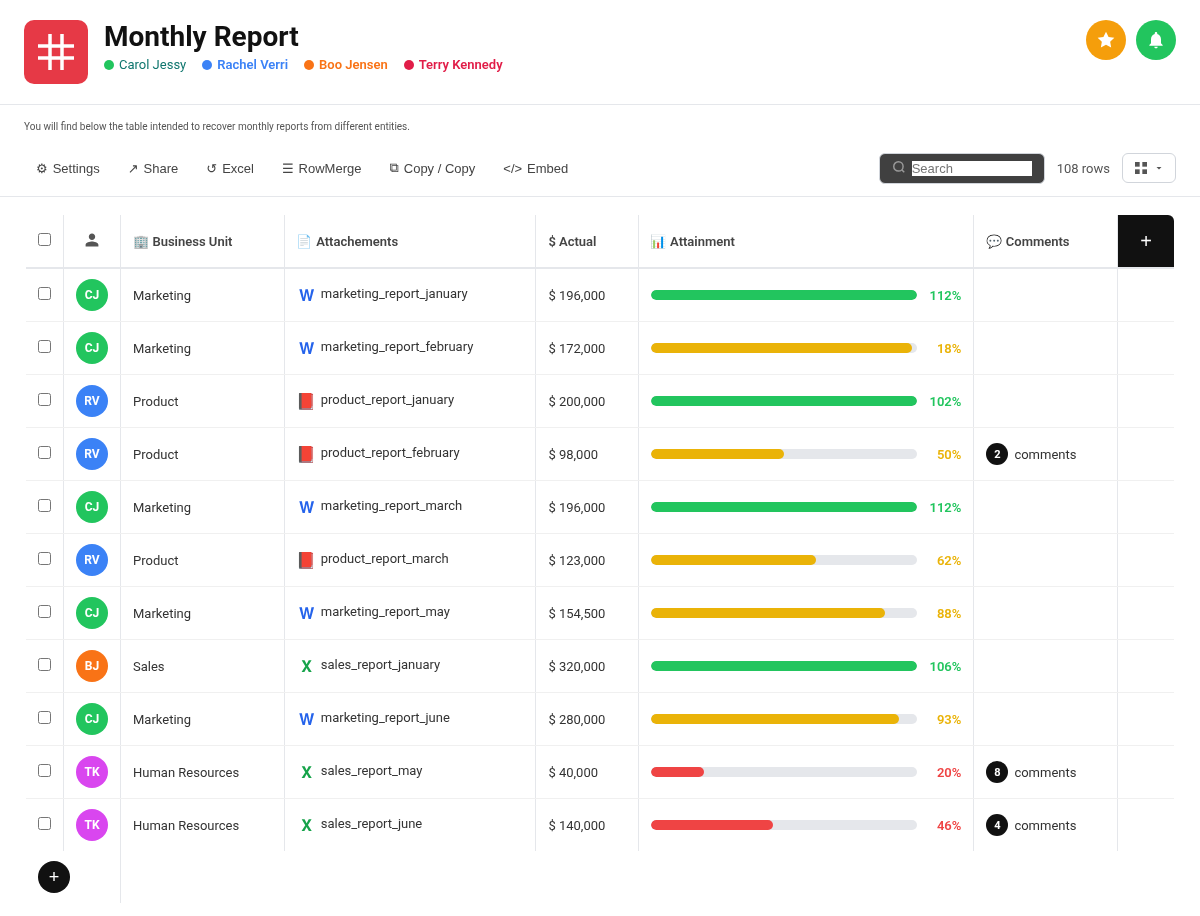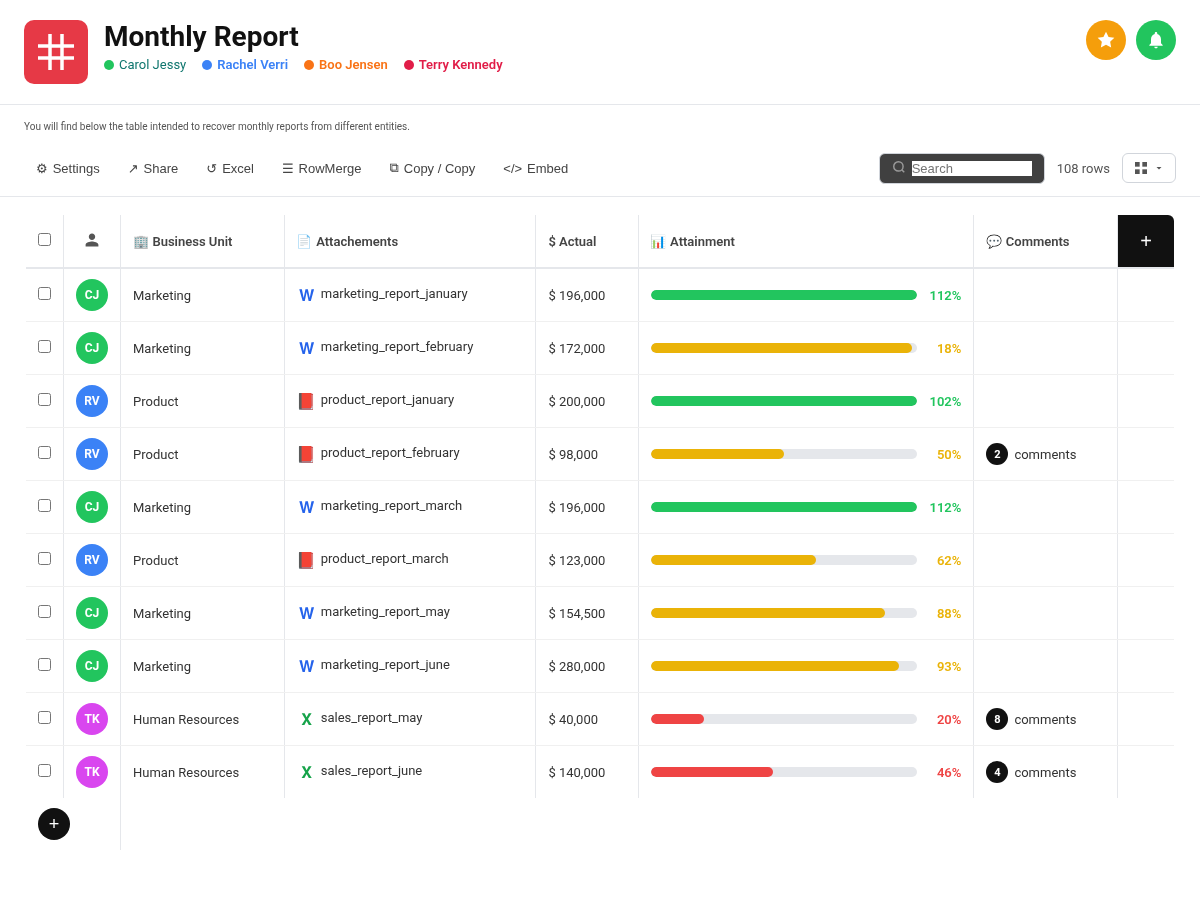--- a/index.html
+++ b/index.html
@@ -324,20 +324,37 @@
                 <div class="bar-fill bar-yellow" style="width: 88%;"></div>
               </div>
               <span class="bar-pct pct-yellow">88%</span>
             </div>
           </td>
           <td></td>
           <td></td>
         </tr>
         <tr>
           <td class="td-check"><input type="checkbox" style=""></td>
+          <td class="td-avatar"><div class="avatar av-bj">BJ</div></td>
+          <td>Sales</td>
+          <td><span class="file-icon file-excel">𝐗</span>sales_report_january</td>
+          <td>$ 320,000</td>
+          <td>
+            <div class="bar-container">
+              <div class="bar-track">
+                <div class="bar-fill bar-green" style="width: 100%;"></div>
+              </div>
+              <span class="bar-pct pct-green">106%</span>
+            </div>
+          </td>
+          <td></td>
+          <td></td>
+        </tr>
+        <tr>
+          <td class="td-check"><input type="checkbox" style=""></td>
           <td class="td-avatar"><div class="avatar av-cj">CJ</div></td>
           <td>Marketing</td>
           <td><span class="file-icon file-word">𝐖</span>marketing_report_june</td>
           <td>$ 280,000</td>
           <td>
             <div class="bar-container">
               <div class="bar-track">
                 <div class="bar-fill bar-yellow" style="width: 93%;"></div>
               </div>
               <span class="bar-pct pct-yellow">93%</span>

